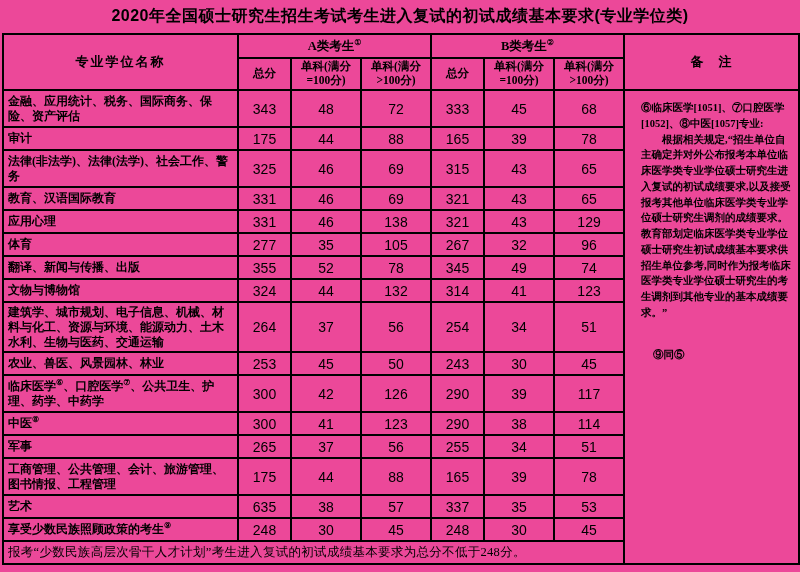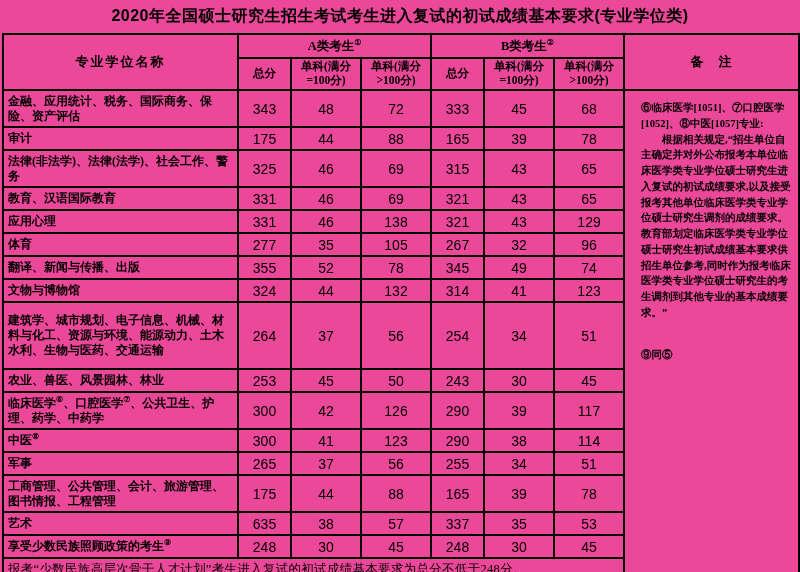--- a/index.html
+++ b/index.html
@@ -27,27 +27,27 @@
   td.name {
     font-size:12px; line-height:1.25; text-align:left; font-weight:bold;
     padding:1px 4px;
   }
   td.num {
     font-family:"Liberation Sans","DejaVu Sans",sans-serif;
     font-size:14px; text-align:center; font-weight:normal;
   }
   tr.h1 { height:23px; }
   tr.h2 { height:37px; }
-  tr.h3 { height:67px;margin-left:12px; }
+  tr.h3 { height:50px;margin-left:12px; }
   td.remark {
     vertical-align:top; font-size:10.5px; line-height:1.5;
     font-weight:bold; padding:9px 4px 0 16px; text-align:left;
   }
   .r-body { text-indent:2em; }
-  .r-note2 { margin-top:26px; }
+  .r-note2 { margin-top:26px;margin-left:12px; }
   td.footnote {
     font-size:12.5px; font-weight:normal; height:22px;
     text-align:left; padding:2px 4px; letter-spacing:0.3px;
   }
   sup { font-size:8px; line-height:0; vertical-align:super; }
 </style>
 </head>
 <body>
 
 <div class="page">

